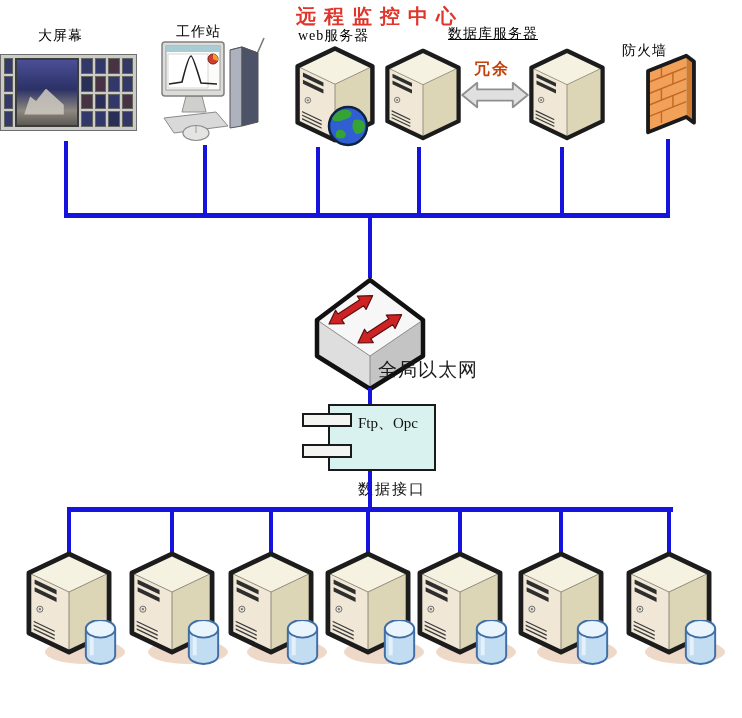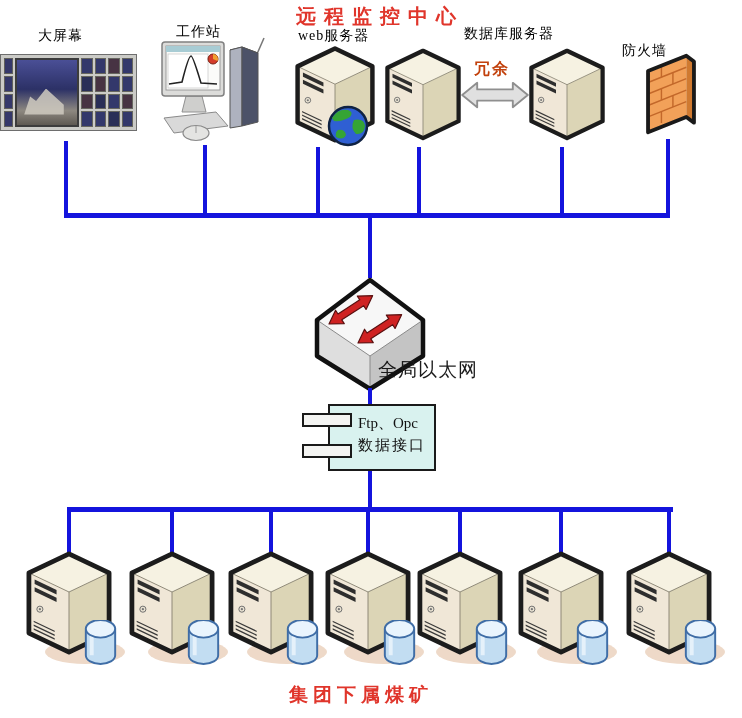--- a/index.html
+++ b/index.html
@@ -29,21 +29,21 @@
   .bs-grid i{background:#33386b;border:1px solid #66665f;}
   .bs-grid i:nth-child(3n){background:#473343;}
   .bs-grid i:nth-child(5n){background:#2a2f57;}
   
   .iface-box{position:absolute;left:328px;top:404px;width:108px;height:67px;background:#d9f2ef;
              border:2px solid #1a1a1a;box-sizing:border-box;}
   .iface-tab{position:absolute;left:302px;width:50px;height:14px;background:#f4f4f2;
              border:2px solid #1a1a1a;box-sizing:border-box;}
   .iface-text{position:absolute;left:358px;top:412px;width:76px;text-align:left;
               font-size:15px;color:#111;line-height:22px;}
-  .iface-text .l2{letter-spacing:2px;}
+  .iface-text .l2{letter-spacing:2px;margin-top:44px;}
   svg{display:block;}
 </style>
 </head>
 <body>
 
 <div class="canvas">
 
   <svg width="0" height="0" style="position:absolute" aria-hidden="true">
     <defs>
       <symbol id="sym-tower" viewBox="0 0 92 110">
@@ -111,26 +111,25 @@
         <ellipse cx="38" cy="99" rx="13" ry="7.5" fill="#e4e4e2" stroke="#8a8a8a" stroke-width="1.2"></ellipse>
         <line x1="38" y1="92" x2="38" y2="99" stroke="#9a9a9a"></line>
       </symbol>
       <symbol id="sym-dbl-arrow" viewBox="0 0 74 32">
         <polygon points="2,16 18,3 18,10 56,10 56,3 72,16 56,29 56,22 18,22 18,29" fill="#e0e0e0" stroke="#8f8f8f" stroke-width="2" stroke-linejoin="round"></polygon>
       </symbol>
     </defs>
   </svg>
 
   <div class="title title-top">远程监控中心</div>
-  <div class="title title-bottom">集团下属煤矿</div>
 
   <div class="dev-label" style="left:38px;top:27px;">大屏幕</div>
   <div class="dev-label" style="left:176px;top:23px;">工作站</div>
   <div class="dev-label" style="left:298px;top:27px;">web服务器</div>
-  <div class="dev-label" style="left:464px;top:25px;">数据库服务器</div>
+  <div class="dev-label" style="left:448px;top:25px;text-decoration:underline;">数据库服务器</div>
   <div class="dev-label" style="left:622px;top:42px;">防火墙</div>
 
   <div class="bigscreen">
     <span class="bs-strip">
         <i></i>
         <i></i>
         <i></i>
         <i></i>
       </span>
     <span class="bs-main"></span>

